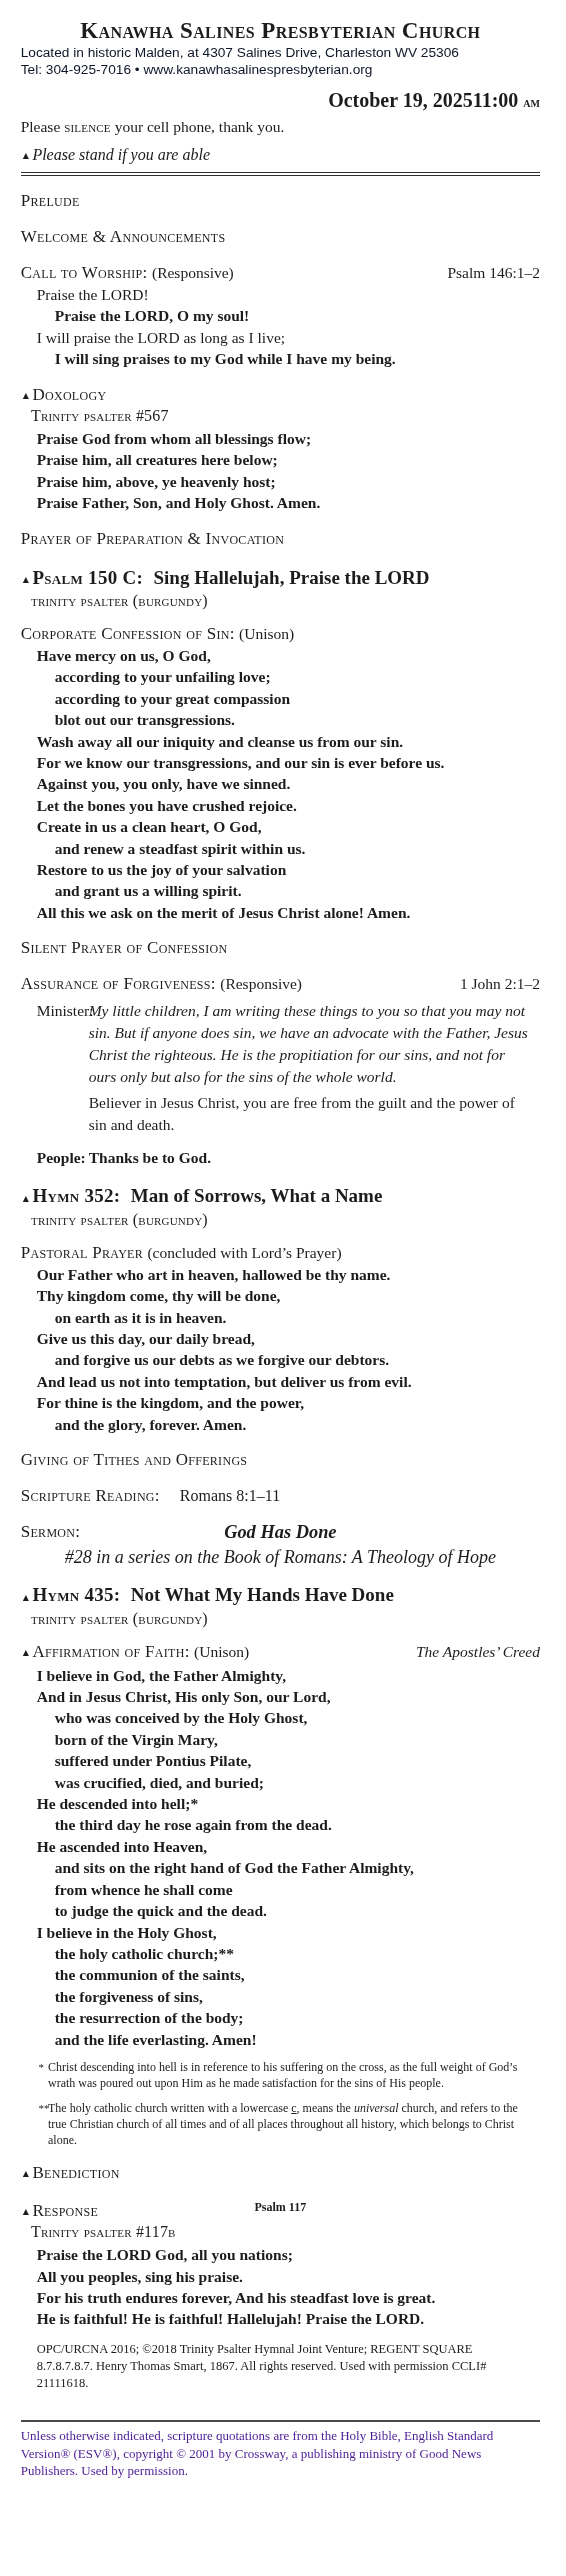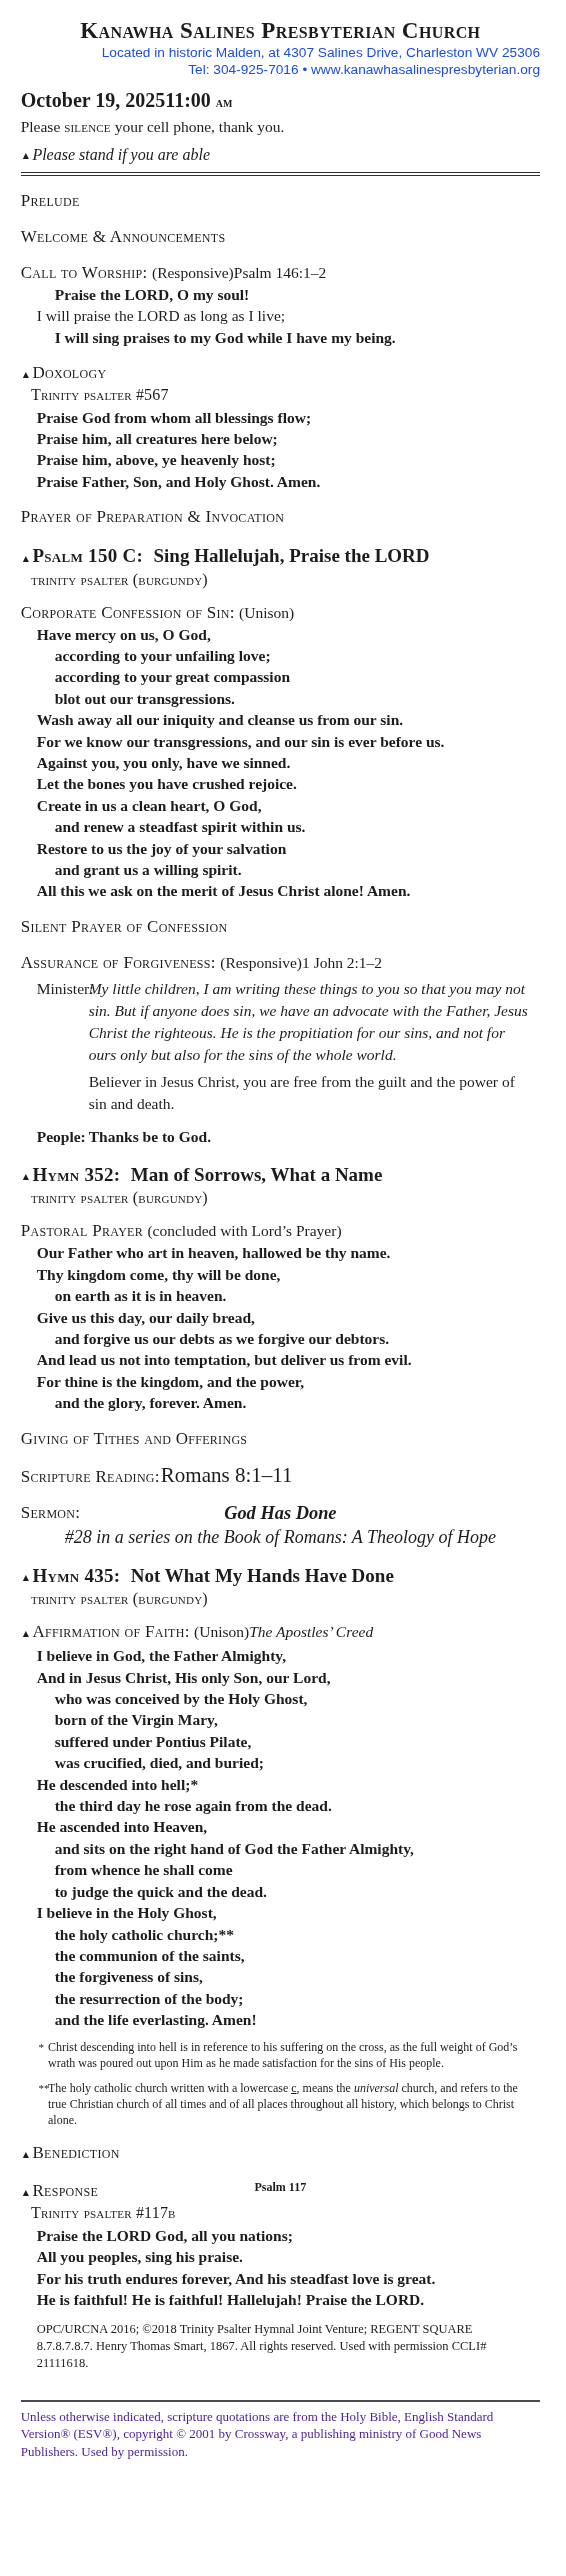--- a/index.html
+++ b/index.html
@@ -11,50 +11,50 @@
   }
   .page{padding:17.7px 27px 0 20.7px;}
 
   
   .church{
     margin:0;text-align:center;
     font-size:23px;font-weight:600;font-variant:small-caps;letter-spacing:0.4px;
   }
   .addr{
     font-family:"Liberation Sans","DejaVu Sans",sans-serif;
-    font-size:13.7px;line-height:17px;text-align:right;color:#1d4ed8;
+    font-size:13.7px;line-height:17px;text-align:left;color:#0f172a;
   }
   .daterow{
-    margin-top:11px;display:flex;justify-content:flex-start;align-items:baseline;
+    margin-top:11px;display:flex;justify-content:flex-end;align-items:baseline;
     font-weight:bold;font-size:20px;
   }
   .ampm{font-variant:small-caps;font-size:14.8px;}
   .silence{margin-top:6.6px;font-size:15.5px;}
   .silence .scw{font-variant:small-caps;letter-spacing:0.2px;}
   .stand{margin-top:9.6px;font-size:16px;}
   .stand .it{font-style:italic;}
   .arw{font-style:normal;font-weight:normal;font-size:10.3px;margin-right:1.5px;position:relative;top:-0.7px;}
   .double-rule{margin-top:8px;height:2.2px;border-top:1.5px solid #2f2f2f;border-bottom:1.5px solid #2f2f2f;}
 
   
   .hline{margin-top:14px;font-size:17px;line-height:22px;}
   .sc{font-variant:small-caps;letter-spacing:0.3px;}
   .paren{font-size:15.5px;margin-left:4.4px;}
-  .h-row{display:flex;align-items:baseline;margin-top:14px;}
+  .h-row{display:flex;justify-content:space-between;align-items:baseline;margin-top:14px;}
   .h-row .hline{margin-top:0;}
   .ref{font-size:15.5px;white-space:nowrap;}
   .it{font-style:italic;}
   .b{font-weight:bold;}
   .line{font-size:15.5px;line-height:21.4px;}
   .i1{margin-left:16px;}
   .i2{margin-left:34px;}
   .sub{font-variant:small-caps;font-size:16px;line-height:16px;margin:0.7px 0 3.7px 10.3px;letter-spacing:0.2px;}
   .hymn{font-weight:bold;font-size:19px;line-height:23.6px;margin-top:16px;}
   .hymn .hymn-title{margin-left:10.3px;}
-  .scripture-ref{font-size:21px;margin-left:1px;}
+  .scripture-ref{font-size:16px;margin-left:20px;}
 
   
   .dialog{display:flex;margin-top:4.4px;}
   .dlabel{flex:none;width:52px;margin-left:16px;font-size:15.5px;line-height:22px;}
   .dtext{flex:1;font-size:15.5px;line-height:22px;max-width:446px;}
   .people{margin-top:11px;}
   .people .dlabel,.people .dtext{font-weight:bold;line-height:21.4px;}
 
   
   .rel{position:relative;}
@@ -101,20 +101,21 @@
   <main>
 
     <div class="hline sc">Prelude</div>
 
     <div class="hline sc">Welcome &amp; Announcements</div>
 
     <div class="h-row">
       <div class="hline"><span class="sc">Call to Worship:</span><span class="paren">(Responsive)</span></div>
       <div class="ref">Psalm 146:1–2</div>
     </div>
+    <div class="line i1">Praise the LORD!</div>
     <div class="line b i2">Praise the LORD, O my soul!</div>
     <div class="line i1">I will praise the LORD as long as I live;</div>
     <div class="line b i2">I will sing praises to my God while I have my being.</div>
 
     <div class="hline"><span class="arw">▲</span><span class="sc">Doxology</span></div>
     <div class="sub">Trinity psalter #567</div>
     <div class="line b i1">Praise God from whom all blessings flow;</div>
     <div class="line b i1">Praise him, all creatures here below;</div>
     <div class="line b i1">Praise him, above, ye heavenly host;</div>
     <div class="line b i1">Praise Father, Son, and Holy Ghost. Amen.</div>

